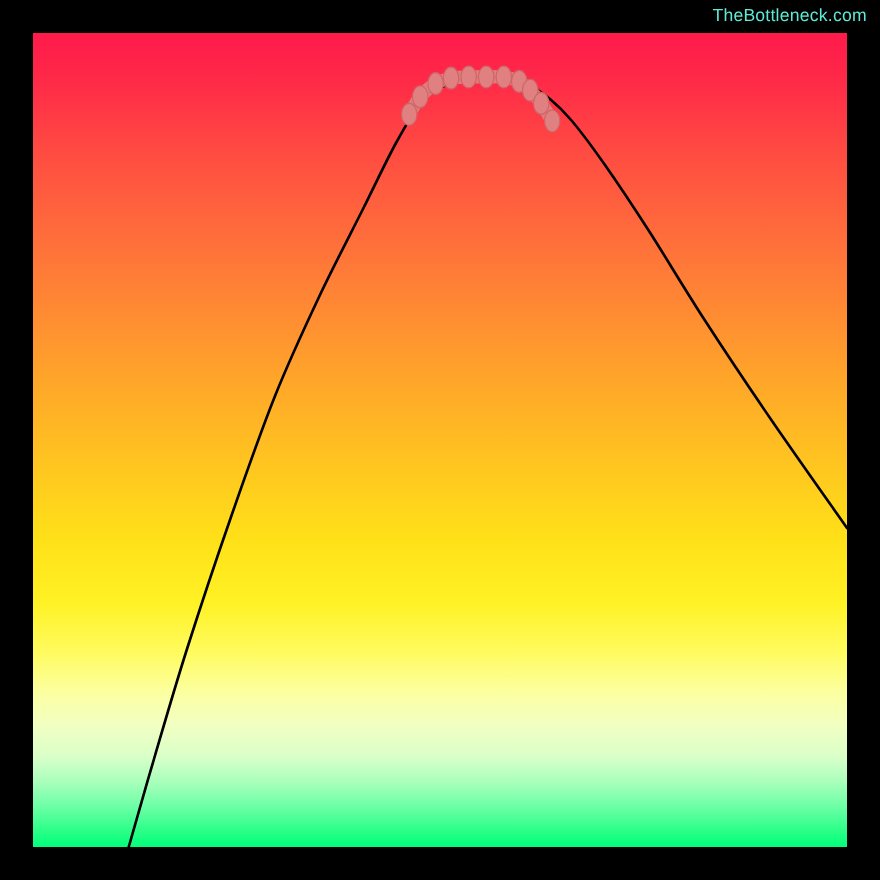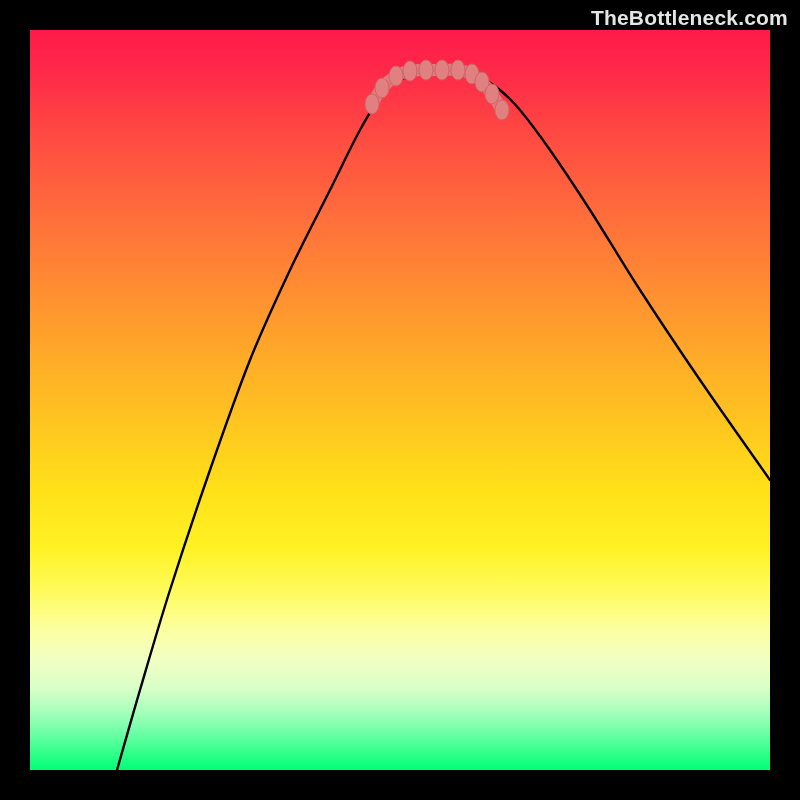--- a/index.html
+++ b/index.html
@@ -50,23 +50,23 @@
     left: 0;
     top: 0;
     width: 740px;
     height: 740px;
     display: block;
   }
   .watermark {
     position: absolute;
     top: 6px;
     right: 12px;
-    color: #e5e5e5;
-    font-size: 21px;
-    font-weight: 700;
+    color: #5eead4;
+    font-size: 16px;
+    font-weight: 400;
     letter-spacing: 0.2px;
     user-select: none;
   }
 </style>
 </head>
 <body>
 
 <div class="frame">
 
   <div class="plot-area">

